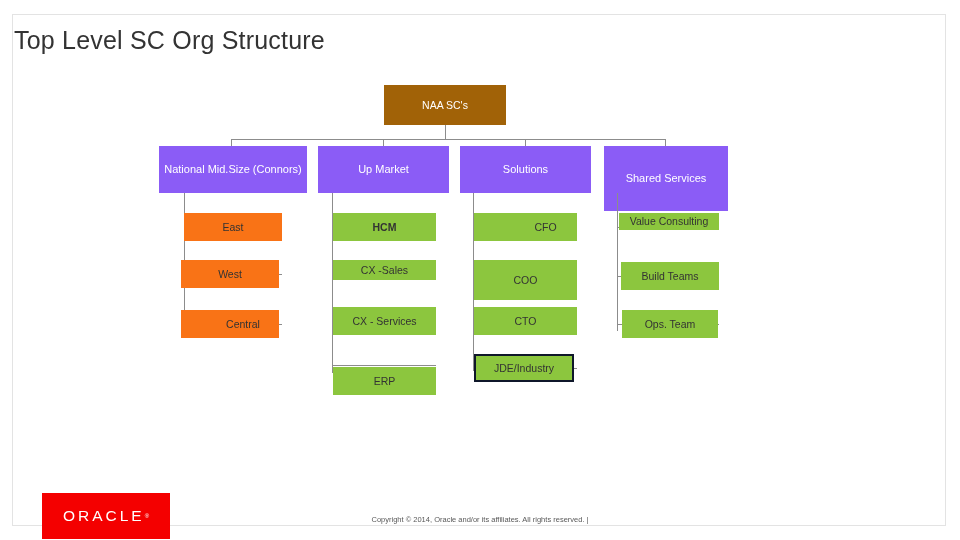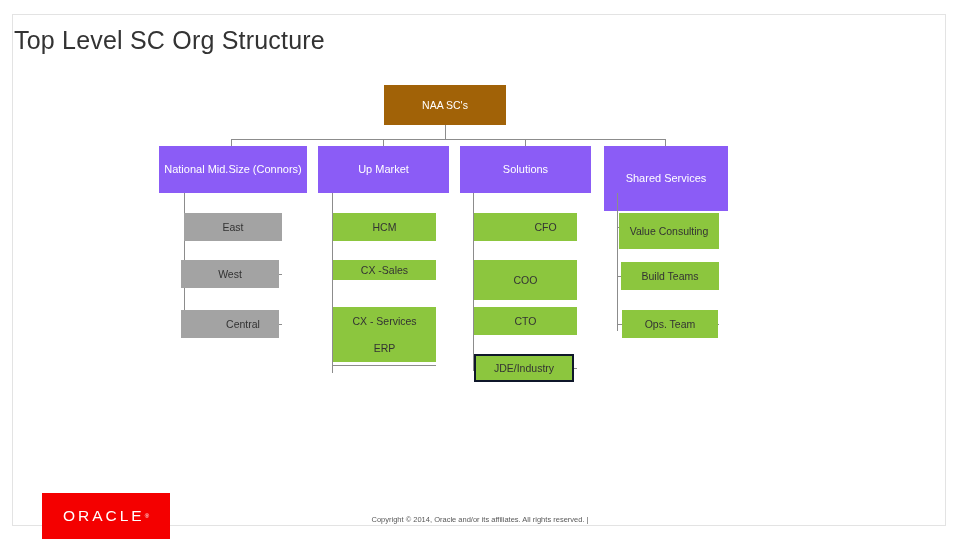--- a/index.html
+++ b/index.html
@@ -53,21 +53,21 @@
     background: #a16207;
     color: #ffffff;
     font-size: 10.5px;
   }
   .box-l1 {
     background: #8b5cf6;
     color: #ffffff;
     font-size: 11px;
   }
   .box-yellow {
-    background: #a3a3a3;
+    background: #f97316;
     color: #333333;
     font-size: 10.5px;
   }
   .box-green {
     background: #8cc63e;
     color: #333333;
     font-size: 10.5px;
   }
   .box-green.outlined {
     border: 2px solid #0f172a;
@@ -151,30 +151,30 @@
 
   <div class="box box-l1" style="left:318px; top:146px; width:131px; height:47px;">
     <span>Up Market</span>
   </div>
   <div class="conn conn-v" style="left:332px; top:193px; height:180px;"></div>
   <div class="conn conn-h" style="left:332px; top:227px; width:104px;"></div>
   <div class="conn conn-h" style="left:332px; top:274px; width:104px;"></div>
   <div class="conn conn-h" style="left:332px; top:321px; width:104px;"></div>
   <div class="conn conn-h" style="left:332px; top:365px; width:104px;"></div>
 
-  <div class="box box-green" style="left:333px; top:213px; width:103px; height:28px;">
+  <div class="box box-green" style="left:333px; top:213px; width:103px; height:28px;font-weight:bold;">
     <span>HCM</span>
   </div>
   <div class="box box-green" style="left:333px; top:260px; width:103px; height:20px;">
     <span>CX -Sales</span>
   </div>
   <div class="box box-green" style="left:333px; top:307px; width:103px; height:28px;">
     <span>CX - Services</span>
   </div>
-  <div class="box box-green" style="left:333px; top:334px; width:103px; height:28px;">
+  <div class="box box-green" style="left:333px; top:367px; width:103px; height:28px;">
     <span>ERP</span>
   </div>
 
   <div class="box box-l1" style="left:460px; top:146px; width:131px; height:47px;">
     <span>Solutions</span>
   </div>
   <div class="conn conn-v" style="left:473px; top:193px; height:178px;"></div>
   <div class="conn conn-h" style="left:473px; top:227px; width:104px;"></div>
   <div class="conn conn-h" style="left:473px; top:274px; width:104px;"></div>
   <div class="conn conn-h" style="left:473px; top:321px; width:104px;"></div>
@@ -194,21 +194,21 @@
   </div>
 
   <div class="box box-l1" style="left:604px; top:146px; width:124px; height:65px;">
     <span>Shared Services</span>
   </div>
   <div class="conn conn-v" style="left:617px; top:193px; height:138px;"></div>
   <div class="conn conn-h" style="left:617px; top:227px; width:102px;"></div>
   <div class="conn conn-h" style="left:617px; top:276px; width:102px;"></div>
   <div class="conn conn-h" style="left:617px; top:324px; width:102px;"></div>
 
-  <div class="box box-green" style="left:619px; top:213px; width:100px; height:36px;">
+  <div class="box box-green" style="left:619px; top:213px; width:100px; height:17px;">
     <span>Value Consulting</span>
   </div>
   <div class="box box-green" style="left:622px; top:310px; width:96px; height:28px;">
     <span>Ops. Team</span>
   </div>
   <div class="box box-green" style="left:621px; top:262px; width:98px; height:28px;">
     <span>Build Teams</span>
   </div>
 
   <div id="oracle-logo">

